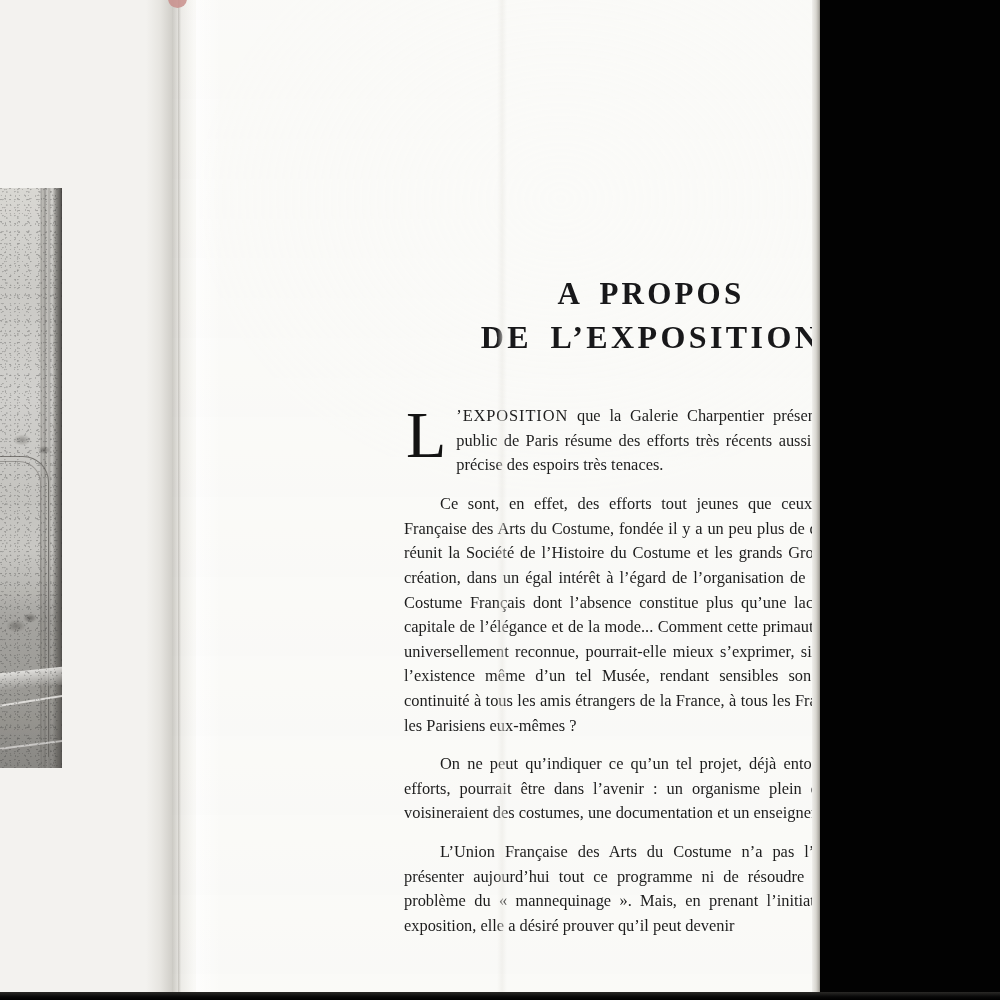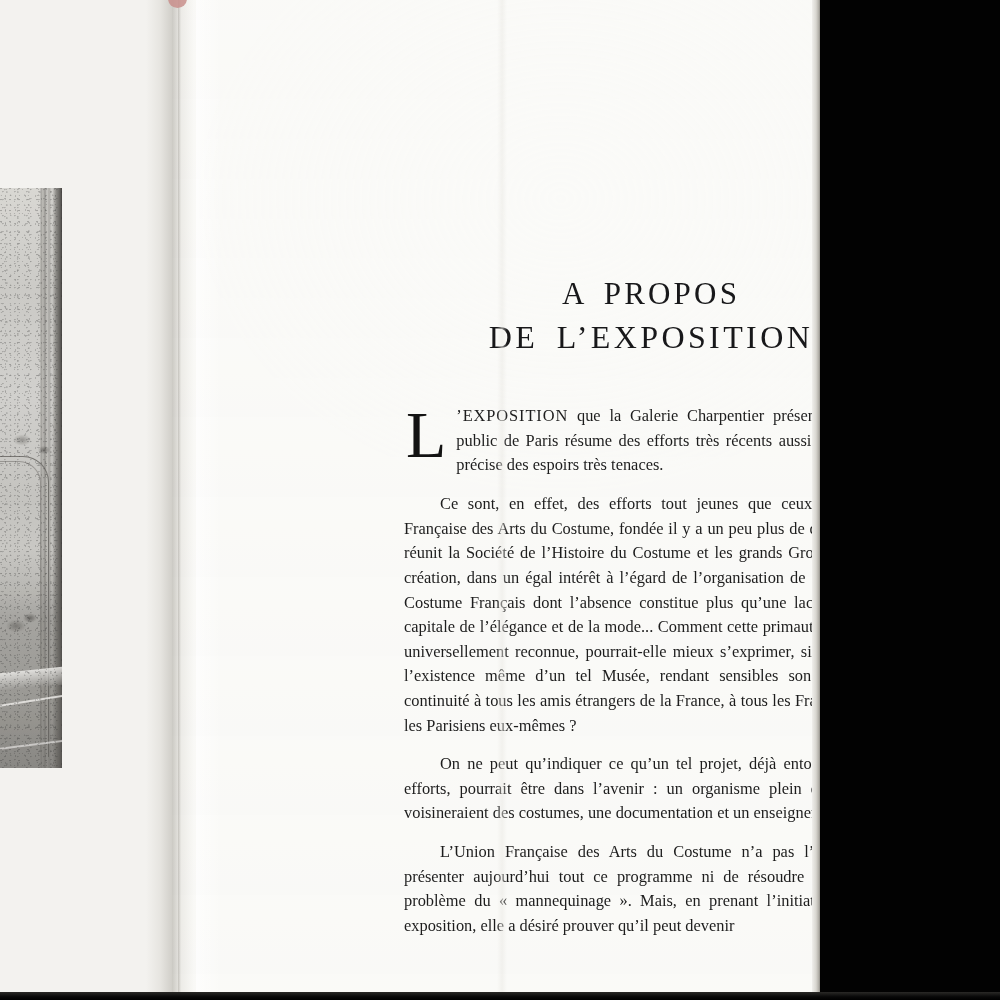--- a/index.html
+++ b/index.html
@@ -244,20 +244,21 @@
     font-weight: normal;
     color: #1b1b1b;
   }
   .title-line {
     display: block;
     font-size: 31px;
     letter-spacing: 3.2px;
     word-spacing: 7px;
     line-height: 1.40;
     color: #18181a;
+    font-weight: bold;
   }
   .title-line.line2 {
     font-size: 32px;
     letter-spacing: 3.4px;
   }
 
   .body-block {
     margin-top: 44px;
     color: #1d1d1d;
     font-size: 16.4px;

